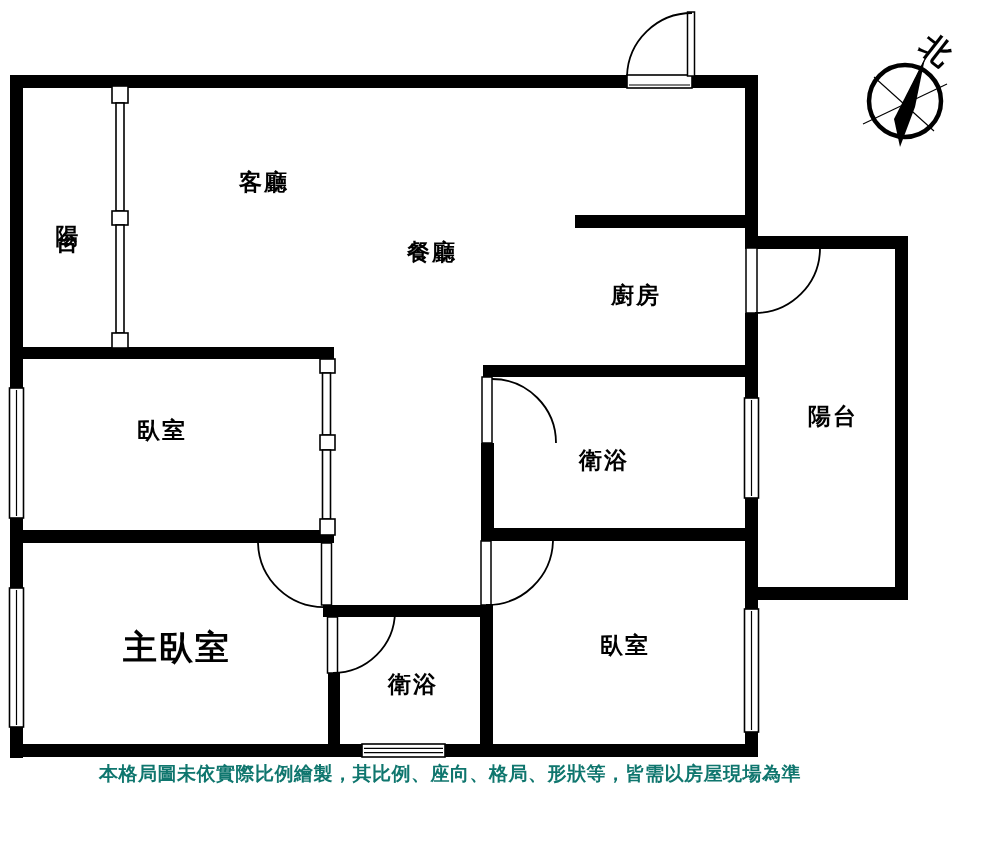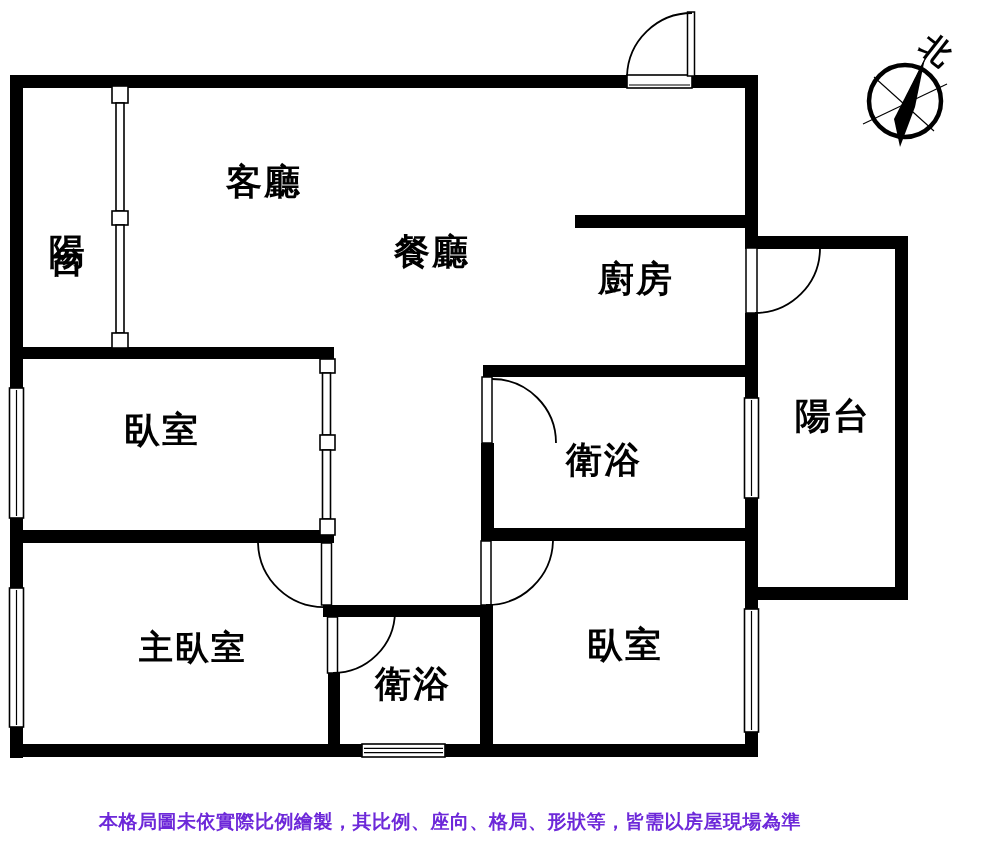--- a/index.html
+++ b/index.html
@@ -16,43 +16,43 @@
   .plan-svg .win { fill: #fff; stroke: #000; stroke-width: 1.6; }
   .plan-svg line.winline { stroke: #000; stroke-width: 1.2; }
   .plan-svg .leaf { fill: #fff; stroke: #000; stroke-width: 1.5; }
   .plan-svg path.arc { fill: none; stroke: #000; stroke-width: 1.8; }
   .plan-svg .thin { stroke: #000; stroke-width: 1.1; }
   .lbl {
     position: absolute;
     transform: translate(-50%, -50%);
     color: #000;
     font-weight: bold;
-    font-size: 36px;
+    font-size: 23px;
     white-space: nowrap;
     letter-spacing: 2px;
     line-height: 1;
   }
   .lbl-vertical {
     writing-mode: vertical-rl;
     letter-spacing: 4px;
   }
   .lbl-master { font-size: 34px; }
   .lbl-north {
     font-size: 30px;
     transform: translate(-50%, -50%) rotate(38deg);
     letter-spacing: 0;
   }
   .disclaimer {
     position: absolute;
     left: 450px;
-    top: 822px;
+    top: 774px;
     transform: translate(-50%, -50%);
     font-size: 19px;
     font-weight: bold;
-    color: #6d28d9;
+    color: #0f766e;
     white-space: nowrap;
     letter-spacing: 0.5px;
   }
 </style>
 </head>
 <body>
 
 <div class="stage">
 
   <svg class="plan-svg" width="1000" height="847" viewBox="0 0 1000 847">
@@ -160,29 +160,29 @@
       <line class="thin" x1="905" y1="101" x2="927" y2="55"></line>
     </g>
   </svg>
 
   <div class="lbl lbl-vertical" style="left:67px; top:211px;">陽台</div>
 
   <div class="lbl" style="left:264px; top:182px;">客廳</div>
 
   <div class="lbl" style="left:432px; top:252px;">餐廳</div>
 
-  <div class="lbl" style="left:636px; top:279px;">廚房</div>
+  <div class="lbl" style="left:636px; top:295px;">廚房</div>
 
   <div class="lbl" style="left:833px; top:416px;">陽台</div>
 
   <div class="lbl" style="left:604px; top:460px;">衛浴</div>
 
   <div class="lbl" style="left:162px; top:430px;">臥室</div>
 
-  <div class="lbl lbl-master" style="left:177px; top:647px;margin-left:16px;">主臥室</div>
+  <div class="lbl lbl-master" style="left:177px; top:647px;">主臥室</div>
 
   <div class="lbl" style="left:413px; top:684px;">衛浴</div>
 
   <div class="lbl" style="left:625px; top:645px;">臥室</div>
 
   <div class="lbl lbl-north" style="left:936px; top:50px;">北</div>
 
   <div class="disclaimer">本格局圖未依實際比例繪製，其比例、座向、格局、形狀等，皆需以房屋現場為準</div>
 
 </div>

